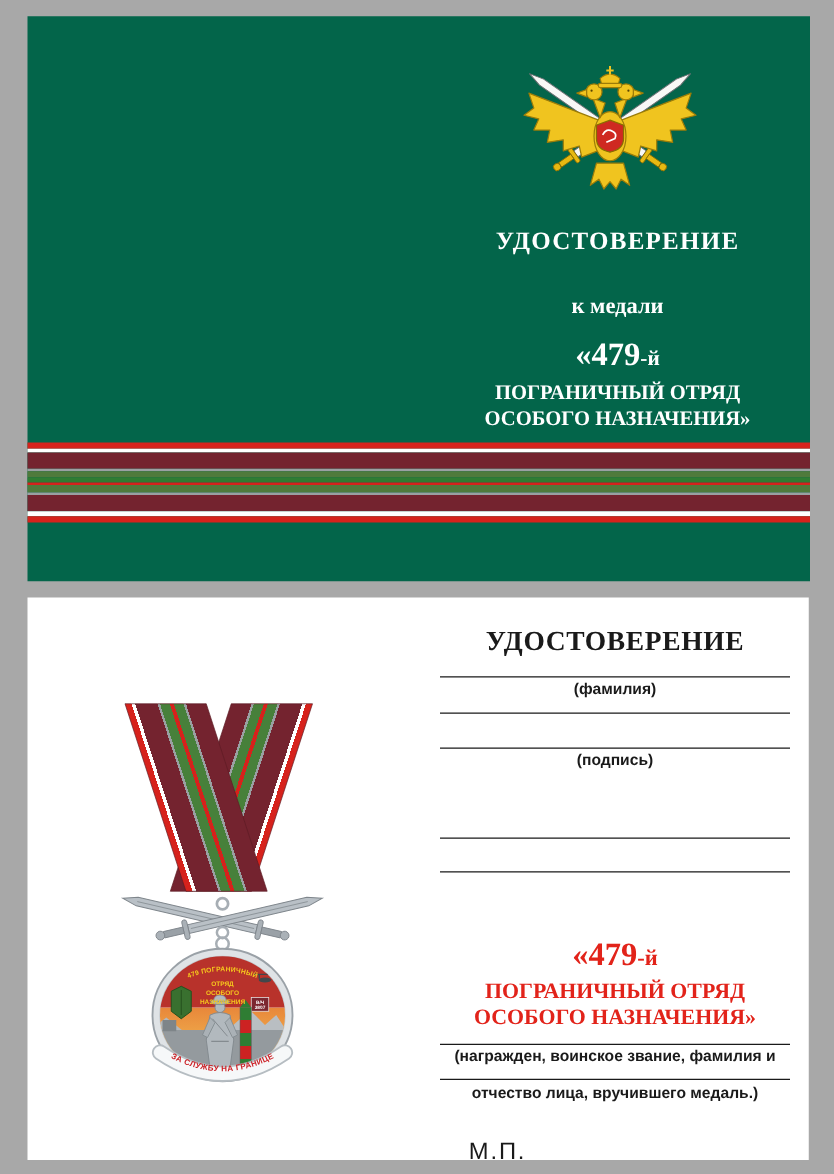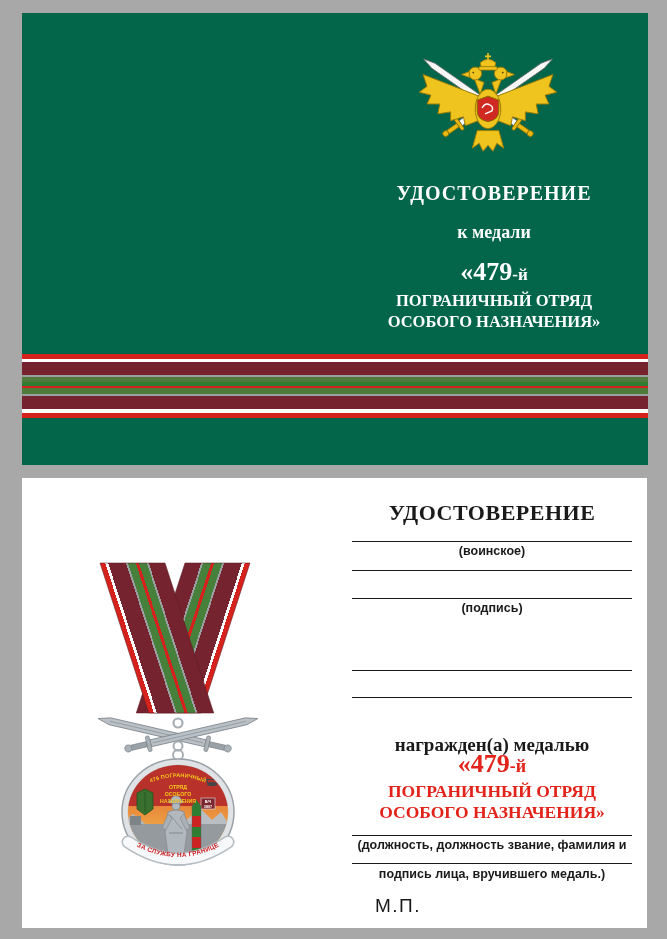--- a/index.html
+++ b/index.html
@@ -12,21 +12,21 @@
   .cover{
     position:absolute;left:22px;top:13px;width:626px;height:452px;
     background:#03654a;
   }
   .emblem{position:absolute;left:391px;top:34px;width:150px;height:116px;}
   .cover-text{
     position:absolute;left:312px;top:168px;width:320px;
     text-align:center;color:#ffffff;
   }
   .c-title{font-size:20px;font-weight:bold;letter-spacing:1px;line-height:24px;}
-  .c-sub{font-size:18px;font-weight:bold;margin-top:16px;line-height:22px;}
+  .c-sub{font-size:18px;font-weight:bold;margin-top:28px;line-height:22px;}
   .c-num{margin-top:14px;font-weight:bold;line-height:30px;}
   .c-num .big{font-size:26px;}
   .c-num .small{font-size:17px;}
   .c-l2,.c-l3{font-size:16.5px;font-weight:bold;line-height:21px;}
   .band{position:absolute;left:0;top:341px;width:100%;}
   .band div{width:100%;}
   
   .page{
     position:absolute;left:22px;top:478px;width:625px;height:450px;
     background:#ffffff;color:#1a1a1a;
@@ -63,21 +63,21 @@
   .red-medal{
     position:absolute;left:330px;top:274px;width:280px;text-align:center;
     color:#e2231a;font-weight:bold;
   }
   .red-medal .num{line-height:24px;}
   .red-medal .num .big{font-size:26px;}
   .red-medal .num .small{font-size:18px;}
   .red-medal .l2,.red-medal .l3{font-size:17.5px;line-height:21px;}
   .red-medal .l2{margin-top:2px;}
   .seal{
-    position:absolute;left:353px;top:417px;
+    position:absolute;left:353px;top:433px;
     font-family:"Liberation Sans","DejaVu Sans",sans-serif;
     font-size:19px;letter-spacing:1.5px;
   }
 </style>
 </head>
 <body>
 
 <div class="cover">
 
   <svg class="emblem" viewBox="0 0 152 118">
@@ -288,40 +288,39 @@
         <path d="M40,282 Q90,316 140,282" stroke="#b6bdc2" stroke-width="13" fill="none" stroke-linecap="round"></path>
         <path d="M40,282 Q90,316 140,282" stroke="#f6f8f9" stroke-width="10" fill="none" stroke-linecap="round"></path>
         <text font-size="6.4" font-weight="bold" font-family="Liberation Sans, sans-serif" fill="#cc2026" letter-spacing="0.3"><textPath href="#scrollP" startOffset="50%" text-anchor="middle">ЗА СЛУЖБУ НА ГРАНИЦЕ</textPath></text>
       </g>
     </g>
   </svg>
 
   <div class="cert-title">УДОСТОВЕРЕНИЕ</div>
 
   <div class="hline" style="top:63px"></div>
-  <div class="under-label" style="top:66px">(воинское)</div>
+  <div class="under-label" style="top:66px">(фамилия)</div>
 
   <div class="hline" style="top:92px"></div>
 
   <div class="hline" style="top:120px"></div>
   <div class="under-label" style="top:123px">(подпись)</div>
 
 
   <div class="hline" style="top:192px"></div>
   <div class="hline" style="top:219px"></div>
 
 
-  <div class="awarded">награжден(а) медалью</div>
 
   <div class="red-medal">
     <div class="num"><span class="big">«479</span><span class="small">-й</span></div>
     <div class="l2">ПОГРАНИЧНЫЙ ОТРЯД</div>
     <div class="l3">ОСОБОГО НАЗНАЧЕНИЯ»</div>
   </div>
 
   <div class="hline" style="top:357px"></div>
-  <div class="under-label" style="top:360px">(должность, должность звание, фамилия и</div>
+  <div class="under-label" style="top:360px">(награжден, воинское звание, фамилия и</div>
 
   <div class="hline" style="top:385px"></div>
-  <div class="under-label" style="top:389px">подпись лица, вручившего медаль.)</div>
+  <div class="under-label" style="top:389px">отчество лица, вручившего медаль.)</div>
 
   <div class="seal">М.П.</div>
 </div>
 
 </body></html>

